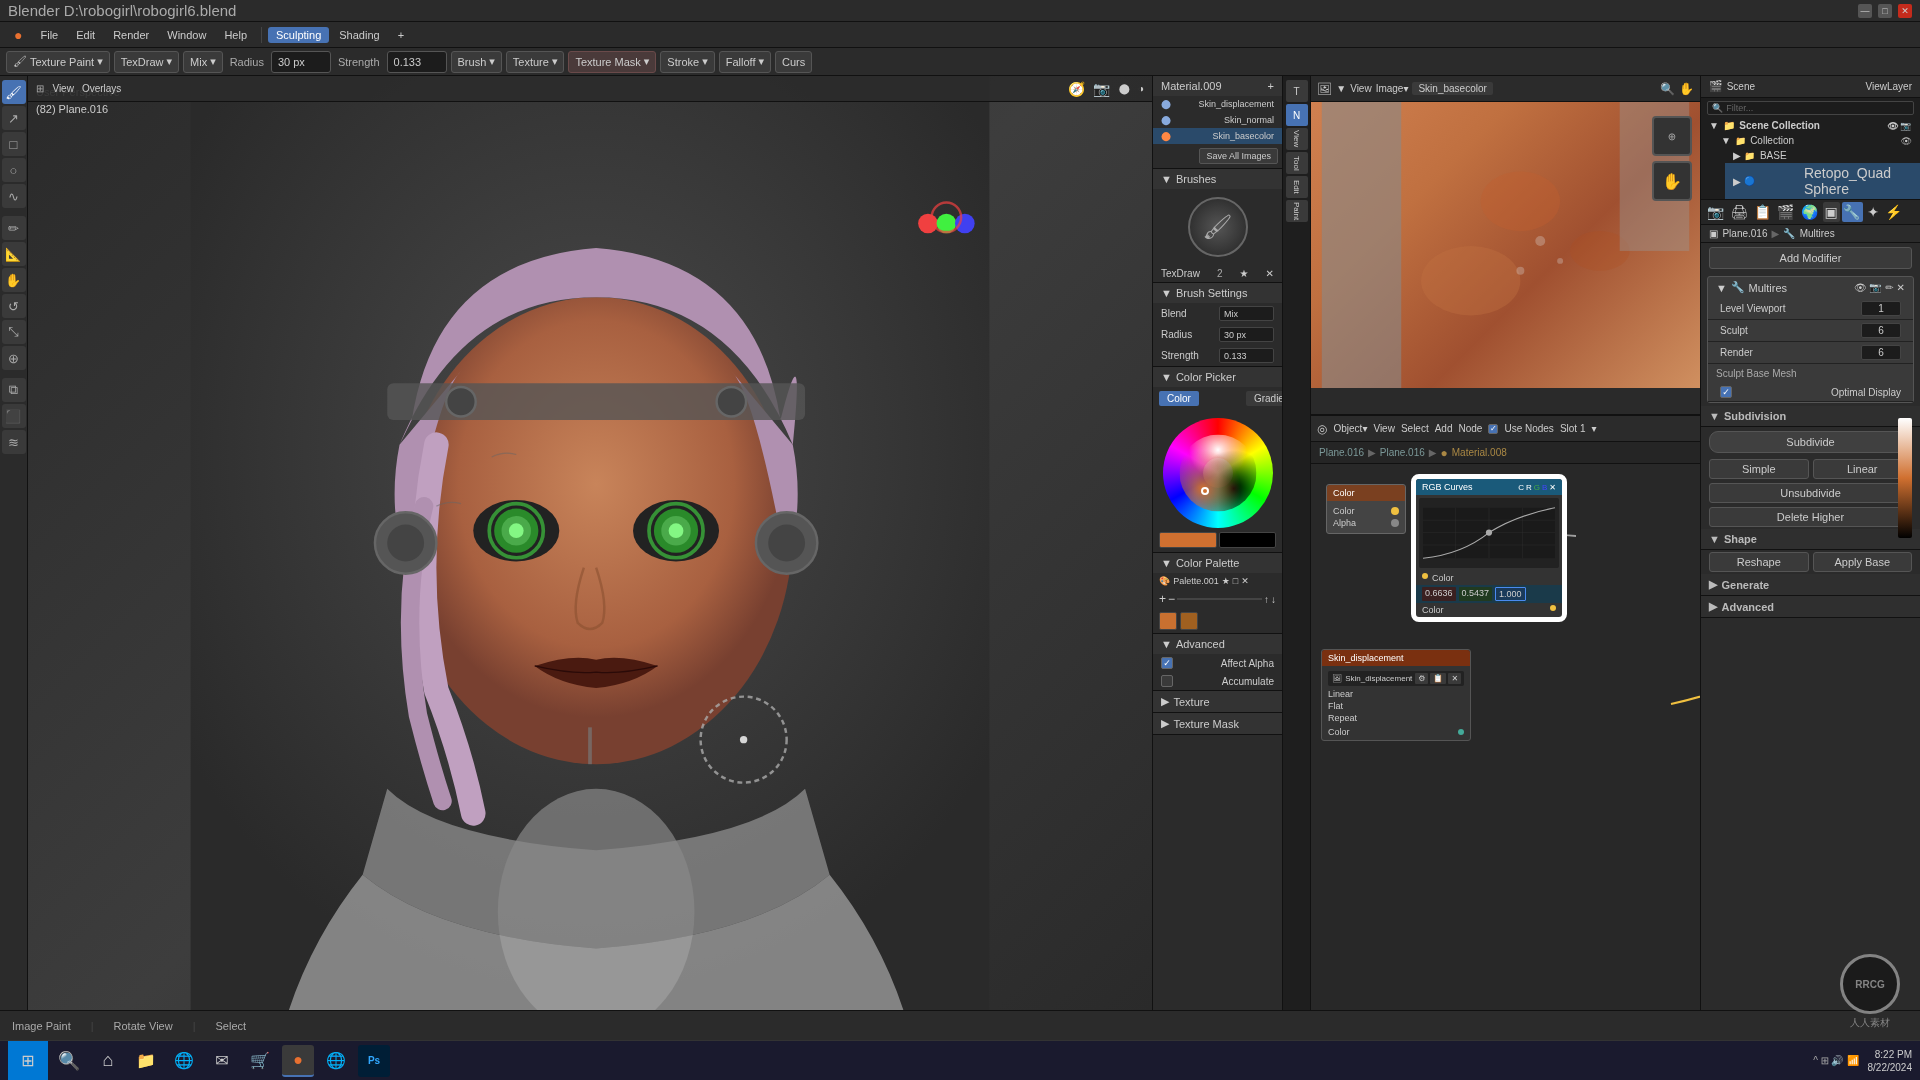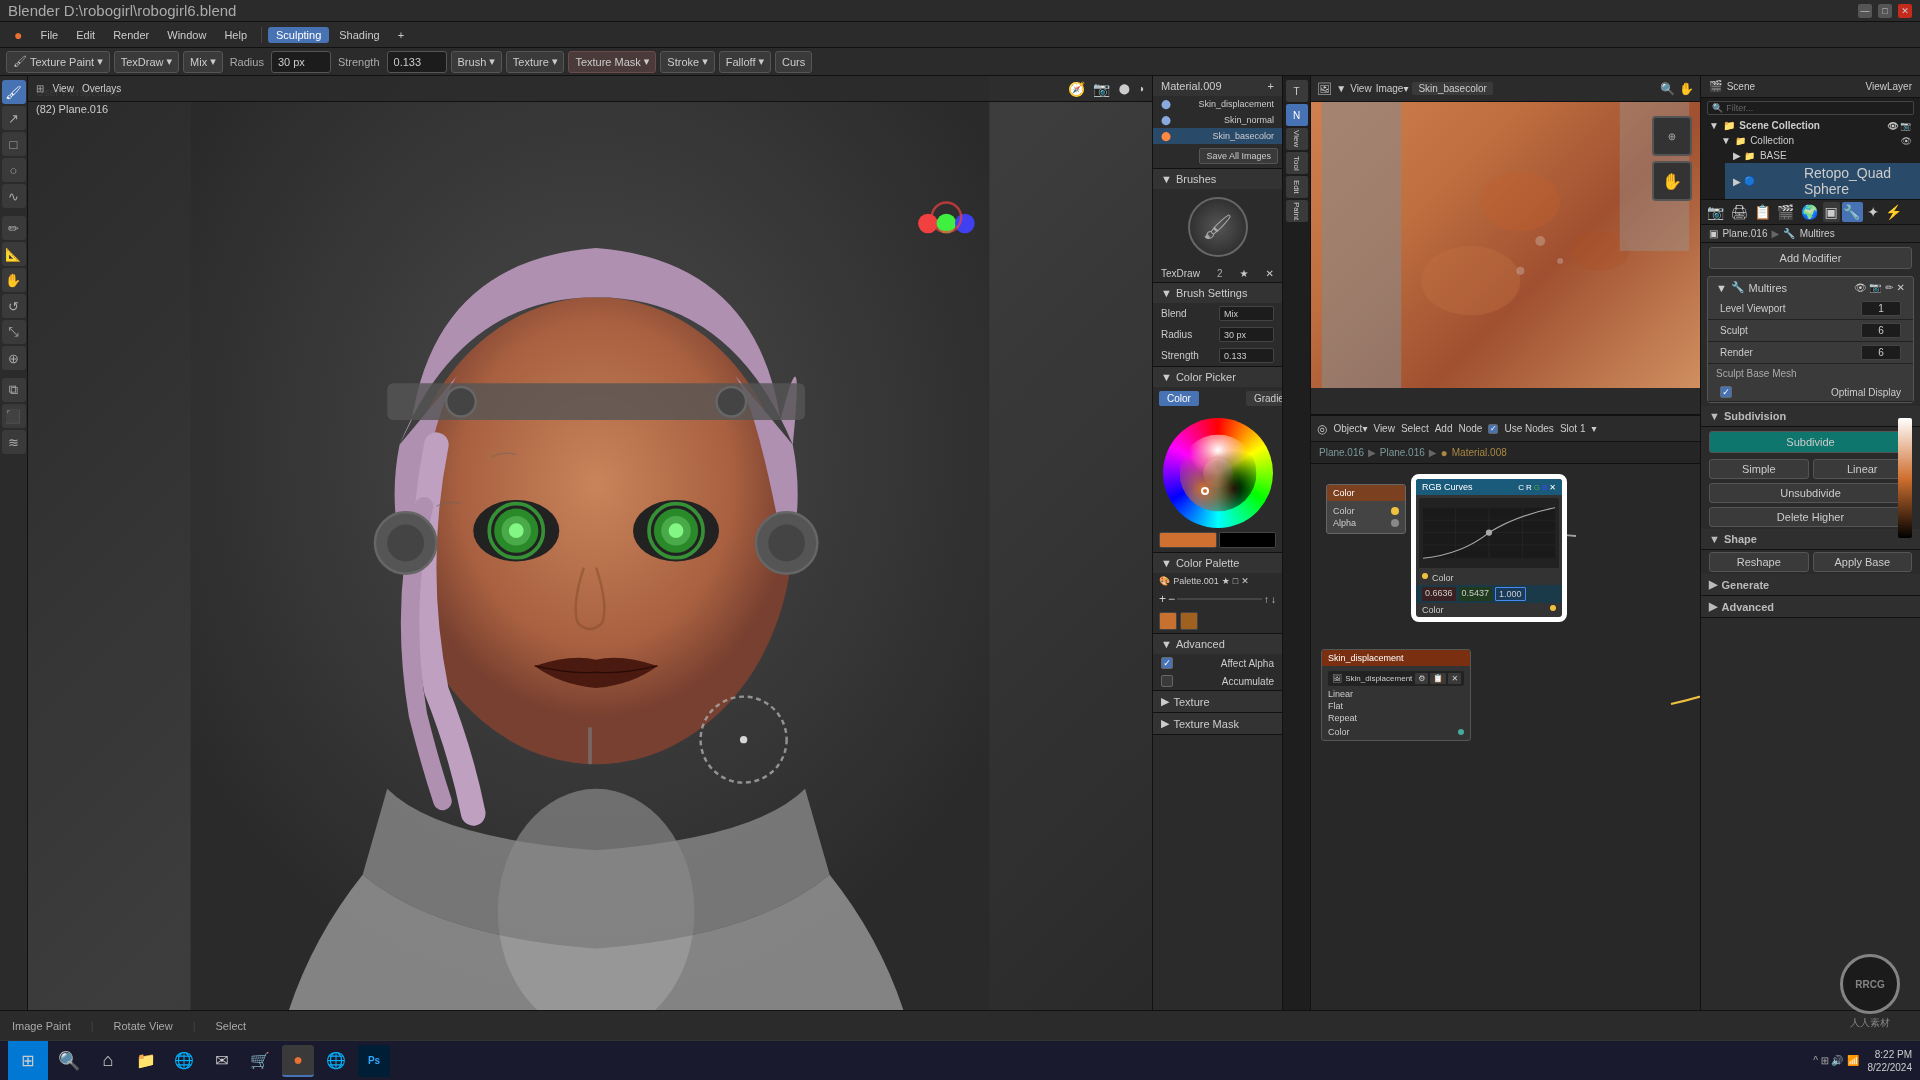--- a/index.html
+++ b/index.html
@@ -951,21 +951,21 @@
           <div class="checkbox checked"></div>
           <span>Optimal Display</span>
         </div>
       </div>
 
       <div class="prop-section-title">
         <span>▼</span>
         <span>Subdivision</span>
       </div>
       <div style="padding:4px 8px;">
-        <button style="width:100%;background:#0f766e;border:1px solid #555;border-radius:3px;color:#ccc;font-size:11px;padding:4px;cursor:pointer;">Subdivide</button>
+        <button style="width:100%;background:#404040;border:1px solid #555;border-radius:9px;color:#ccc;font-size:11px;padding:4px;cursor:pointer;">Subdivide</button>
       </div>
       <div style="padding:2px 8px;display:flex;gap:4px;">
         <button style="flex:1;background:#3a3a3a;border:1px solid #555;border-radius:3px;color:#ccc;font-size:11px;padding:3px;cursor:pointer;">Simple</button>
         <button style="flex:1;background:#3a3a3a;border:1px solid #555;border-radius:3px;color:#ccc;font-size:11px;padding:3px;cursor:pointer;">Linear</button>
       </div>
       <div style="padding:2px 8px;">
         <button style="width:100%;background:#3a3a3a;border:1px solid #555;border-radius:3px;color:#ccc;font-size:11px;padding:3px;cursor:pointer;">Unsubdivide</button>
       </div>
       <div style="padding:2px 8px;">
         <button style="width:100%;background:#3a3a3a;border:1px solid #555;border-radius:3px;color:#ccc;font-size:11px;padding:3px;cursor:pointer;">Delete Higher</button>

